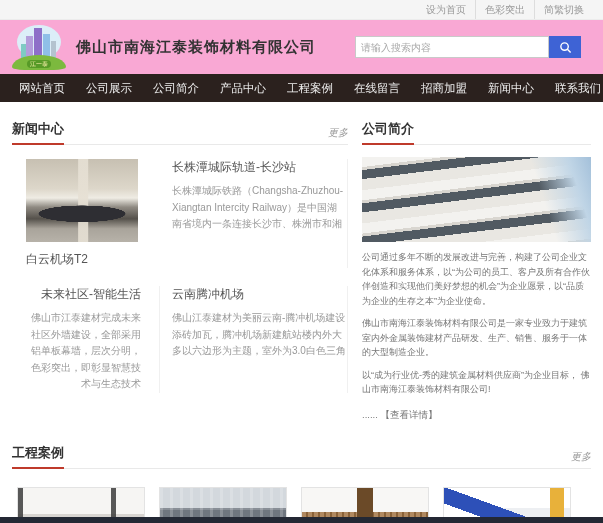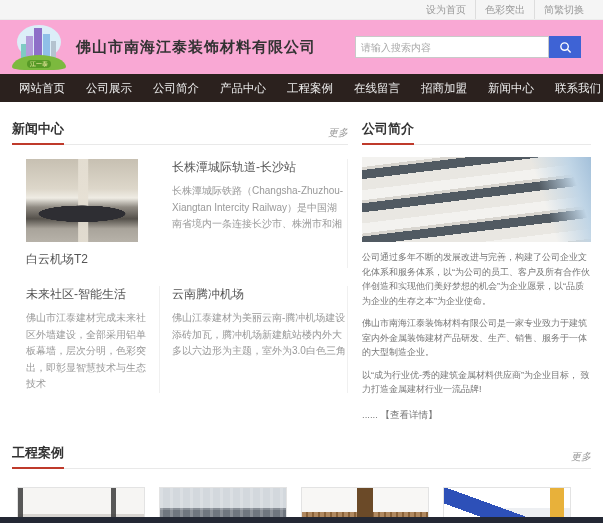--- a/index.html
+++ b/index.html
@@ -60,21 +60,21 @@
     background:
       radial-gradient(ellipse 62% 16% at 50% 66%, #2e2e33 0%, #2e2e33 62%, rgba(0,0,0,0) 63%),
       linear-gradient(90deg, rgba(255,255,255,0) 46%, rgba(230,224,212,.9) 47%, rgba(230,224,212,.9) 55%, rgba(255,255,255,0) 56%),
       linear-gradient(180deg, #c7c0b2 0%, #ddd7ca 36%, #efece4 47%, #8f8a82 58%, #55514b 72%, #a9a49b 84%, #b7b2a9 100%);}
   .caption{font-size:12px;color:#555;margin-top:9px;cursor:pointer;}
   .cell-texts{padding-left:12px;border-right:1px solid #f0f0f0;}
   .news-item + .news-item{margin-top:16px;}
   .n-title{font-size:12px;color:#555;margin:0 0 7px;cursor:pointer;}
   .n-text{font-size:10px;color:#999;line-height:16.5px;}
   .cell-bl,.cell-br{margin-top:18px;}
-  .cell-bl{padding-left:14px;padding-right:10px;border-right:1px solid #f0f0f0;}
+  .cell-bl{padding-left:14px;padding-right:18px;border-right:1px solid #f0f0f0;text-align:right;}
   .cell-br{padding-left:12px;border-right:1px solid #f0f0f0;}
 
   
   .about-photo{width:100%;height:85px;margin-top:12px;
     background:
       linear-gradient(252deg, #a3c0da 0%, #c0d5e6 9%, rgba(255,255,255,0) 24%),
       repeating-linear-gradient(173deg, #f3f2ef 0 10px, #d9d6d0 10px 13px, #515a62 13px 22px, #e9e7e2 22px 33px);}
   .about-text p{font-size:9px;color:#777;line-height:14.5px;margin:8px 0 0;}
   .detail-link{display:block;font-size:9.5px;color:#777;margin-top:12px;text-decoration:none;cursor:pointer;}
 
@@ -180,21 +180,21 @@
     </div>
 
     <div class="col-right">
       <div class="sec-head">
         <span class="sec-title">公司简介</span>
       </div>
       <div class="photo about-photo"></div>
       <div class="about-text">
         <p>公司通过多年不断的发展改进与完善，构建了公司企业文化体系和服务体系，以“为公司的员工、客户及所有合作伙伴创造和实现他们美好梦想的机会”为企业愿景，以“品质为企业的生存之本”为企业使命。</p>
         <p>佛山市南海江泰装饰材料有限公司是一家专业致力于建筑室内外金属装饰建材产品研发、生产、销售、服务于一体的大型制造企业。</p>
-        <p>以“成为行业优-秀的建筑金属材料供应商”为企业目标， 致力打造金属建材行业一流品牌!</p>
+        <p>以“成为行业优-秀的建筑金属材料供应商”为企业目标， 佛山市南海江泰装饰材料有限公司!</p>
       </div>
       <a class="detail-link">...... 【查看详情】</a>
     </div>
   </div>
 
   <div class="cases">
     <div class="sec-head">
       <span class="sec-title">工程案例</span>
       <a class="more">更多</a>
     </div>

